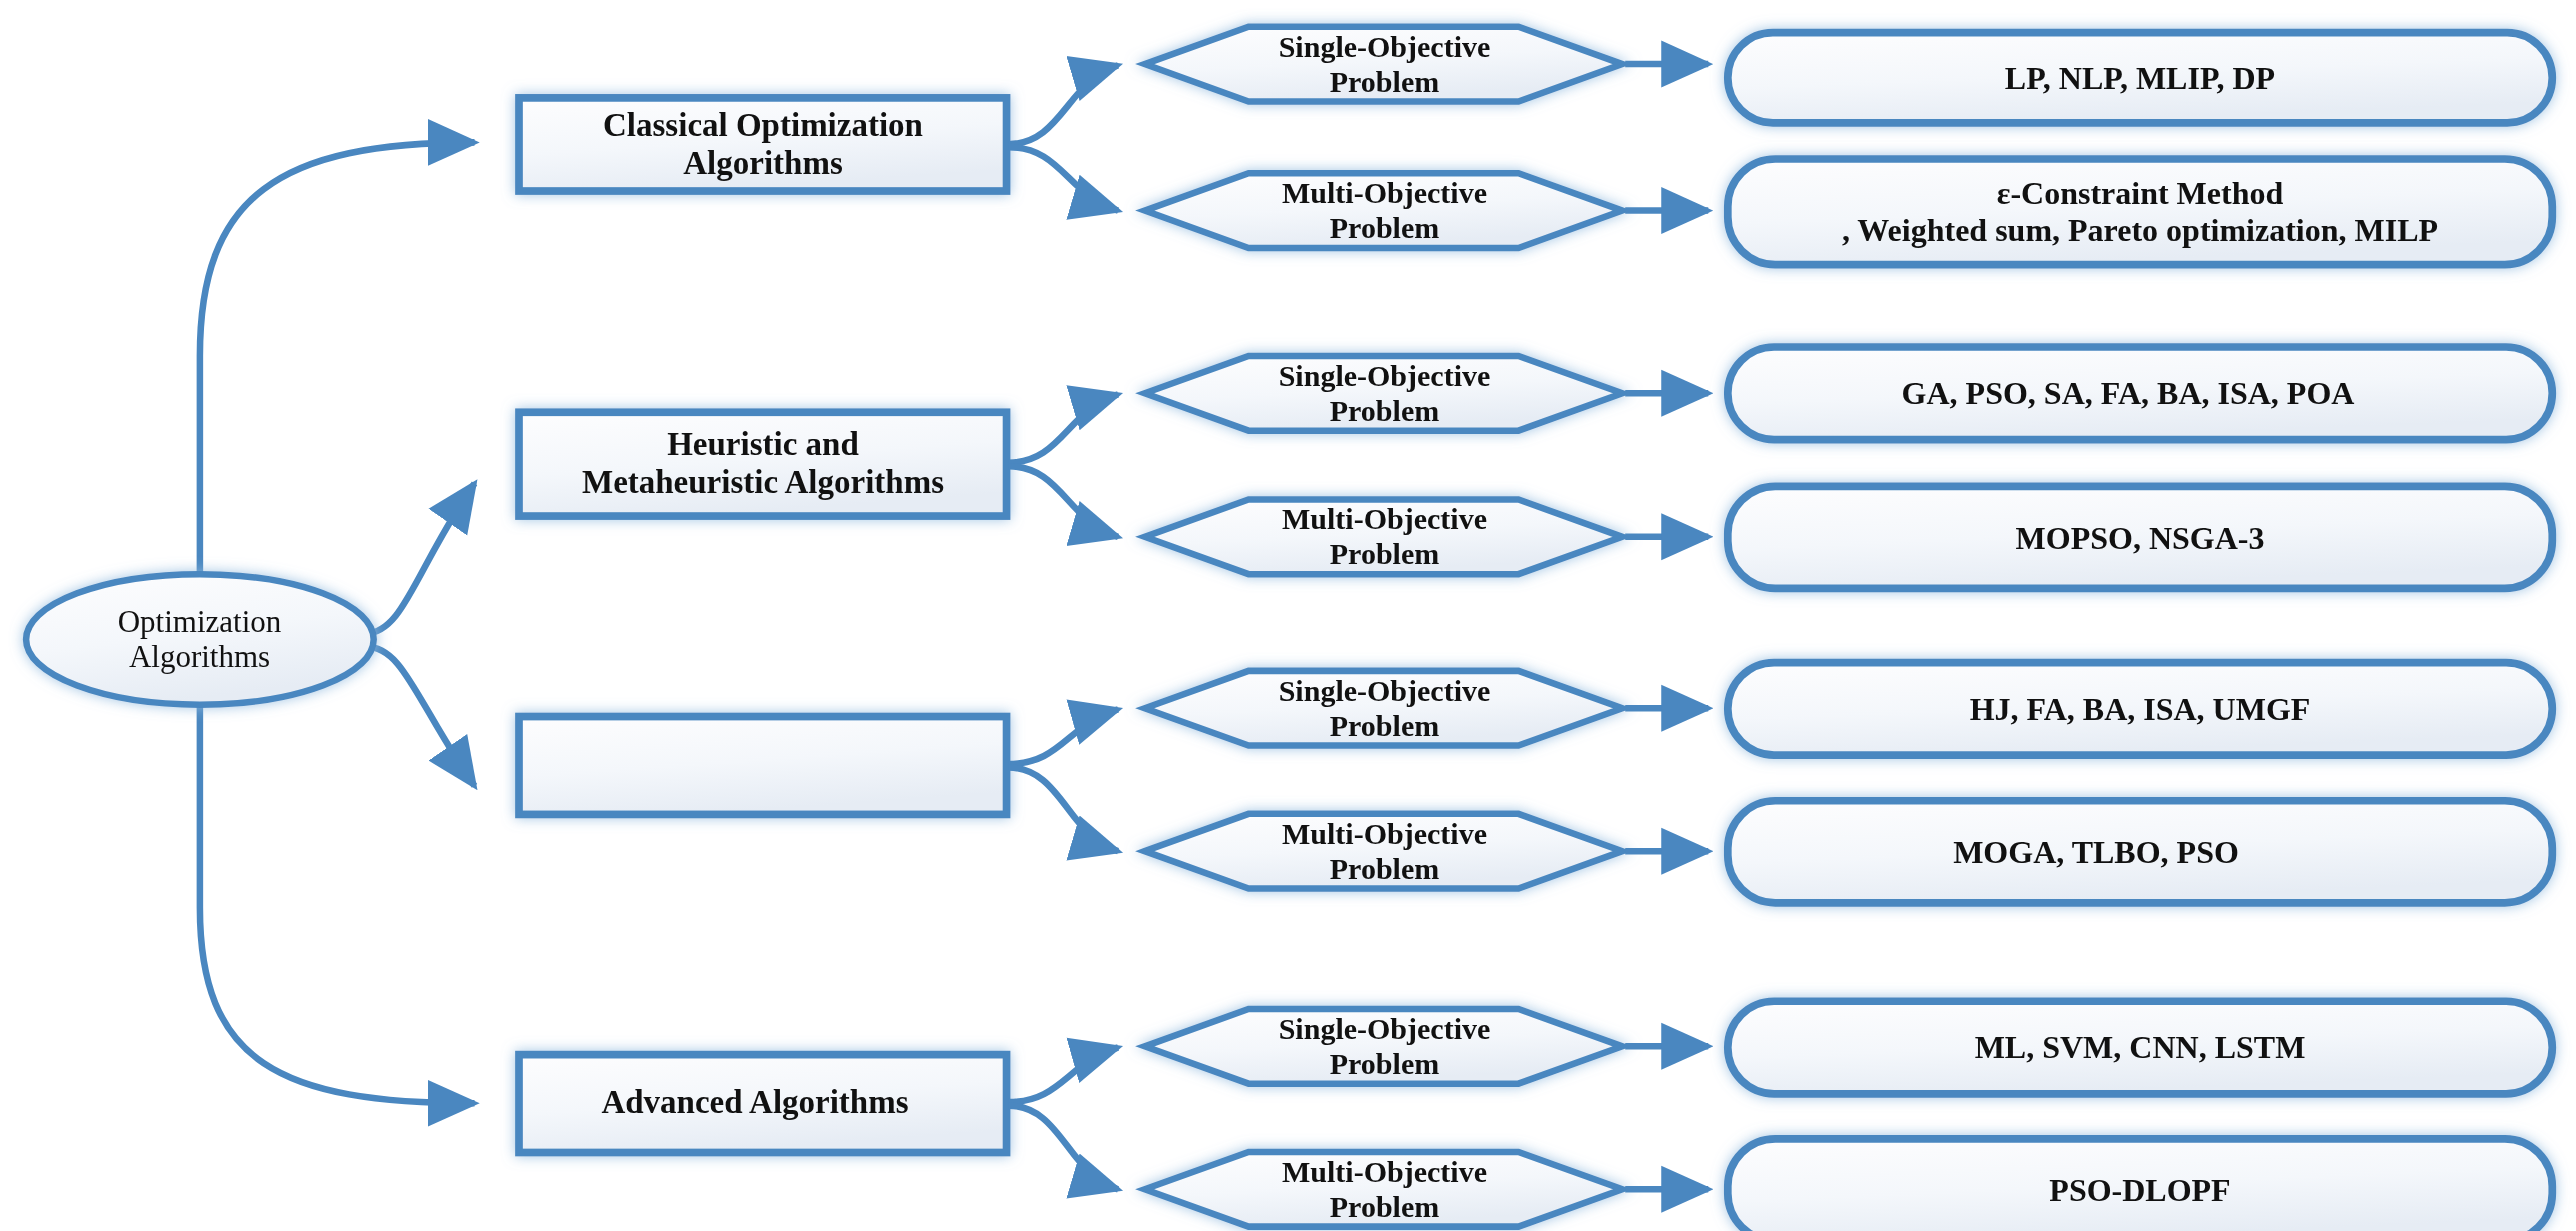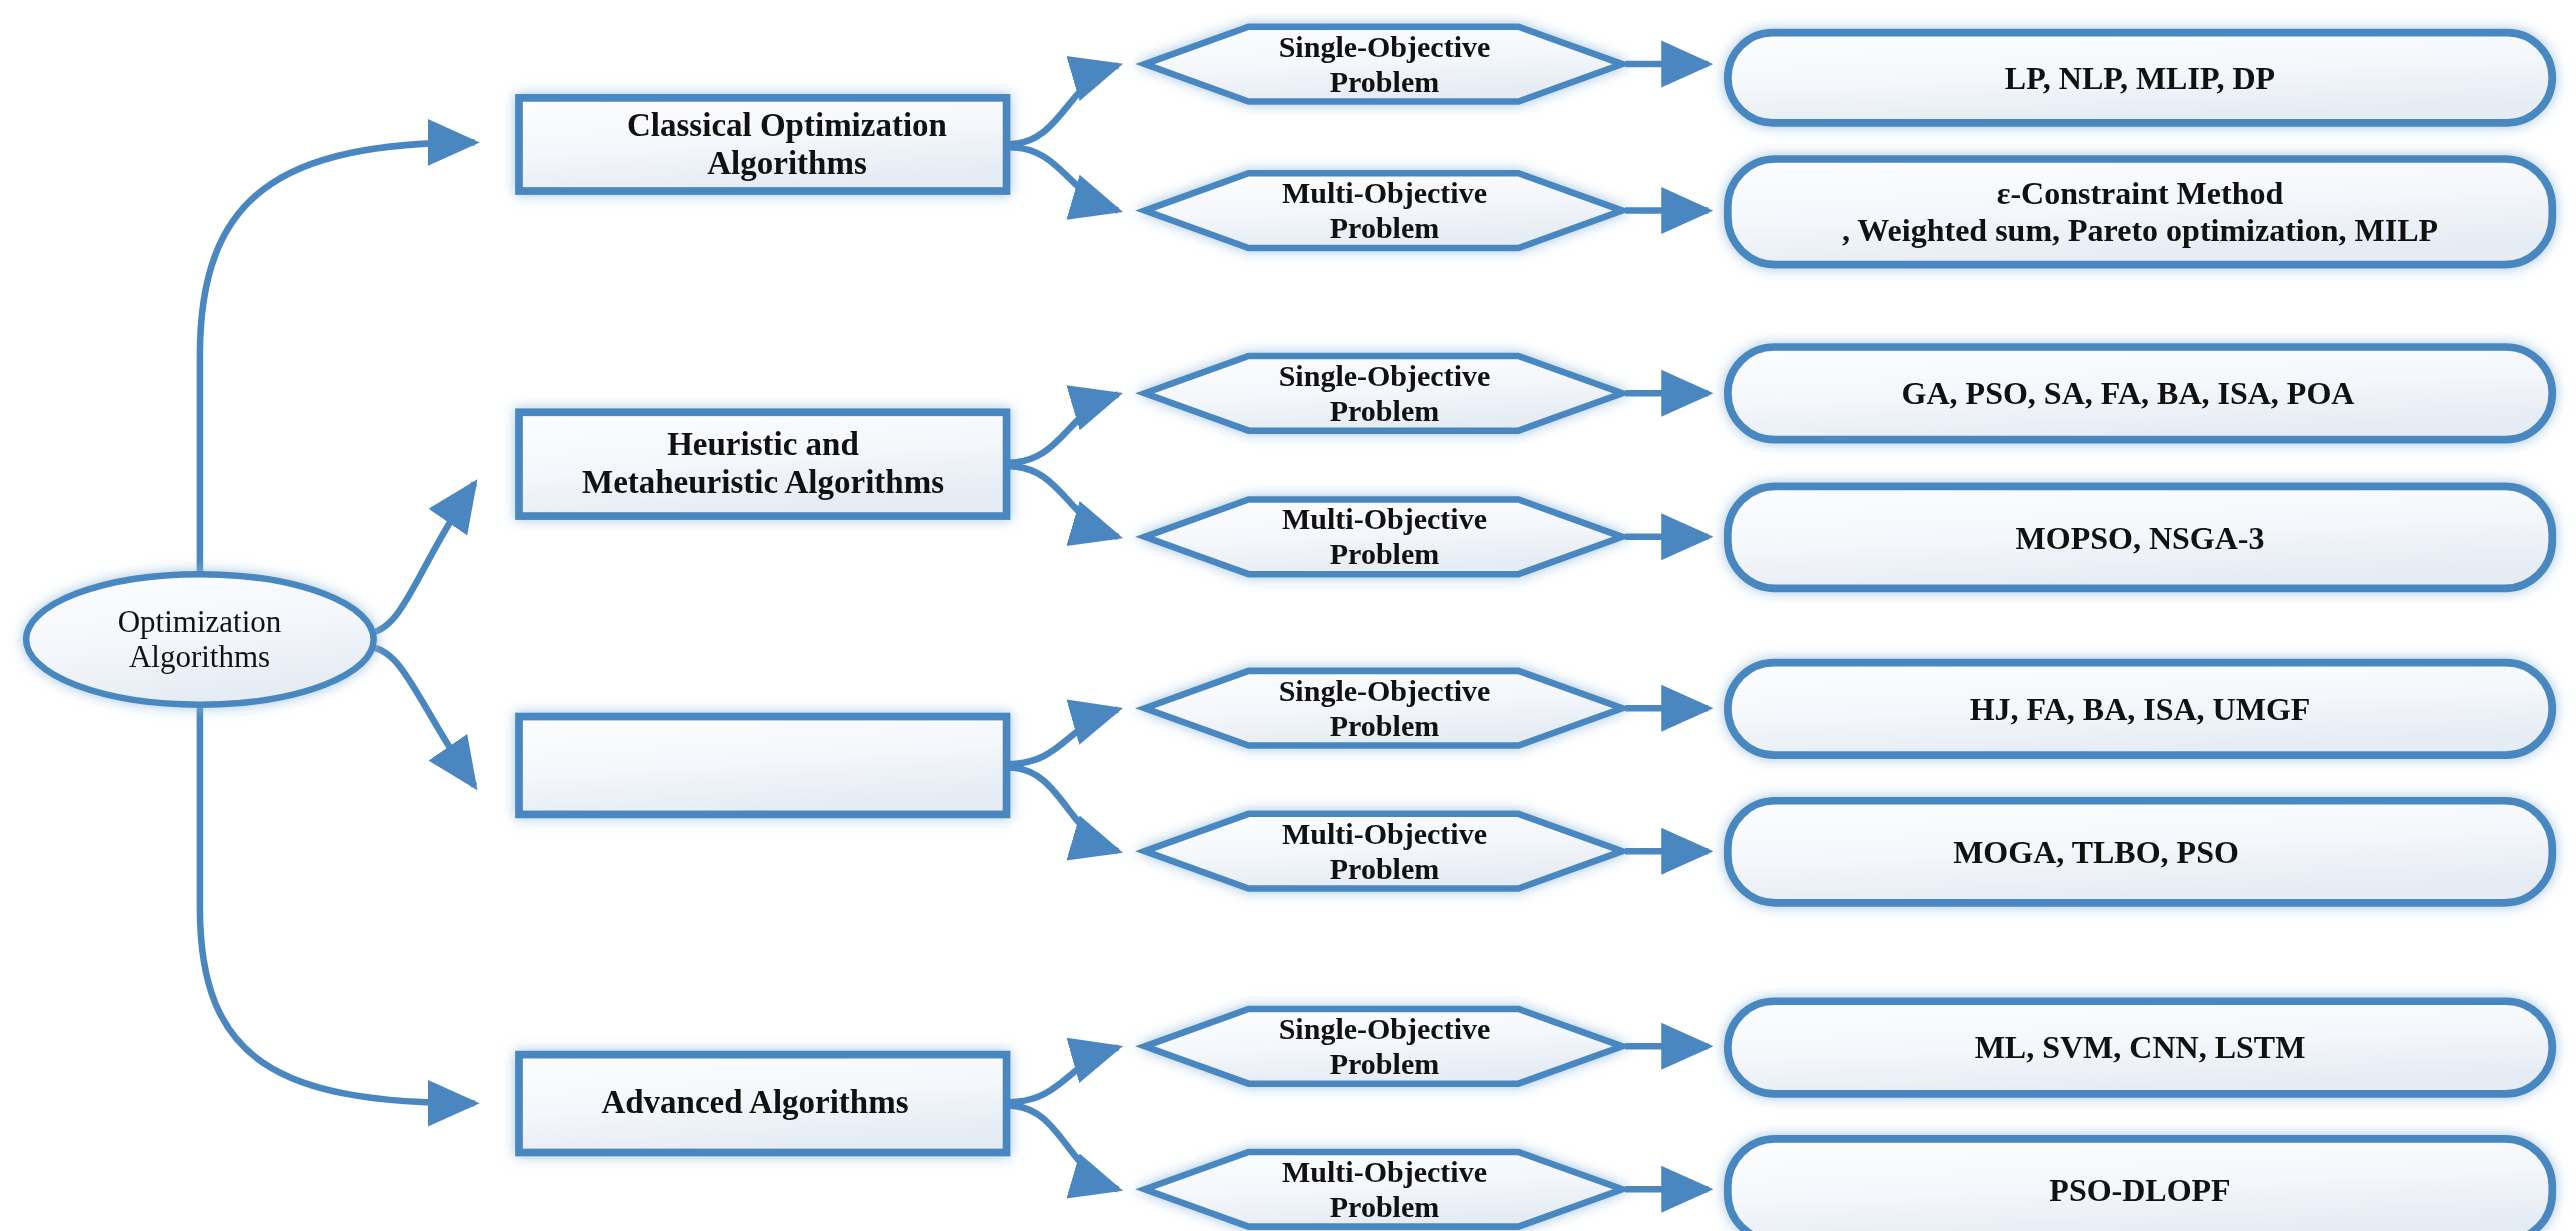--- a/index.html
+++ b/index.html
@@ -146,21 +146,21 @@
       <rect x="2913" y="1688" width="1390" height="156" rx="78" ry="78" fill="url(#nodeFill)" stroke="#4A87C0" stroke-width="13" filter="url(#glow)"></rect>
     </g>
     <g>
       <rect x="2913" y="1920" width="1390" height="172" rx="80" ry="80" fill="url(#nodeFill)" stroke="#4A87C0" stroke-width="13" filter="url(#glow)"></rect>
     </g>
   </svg>
 
   <div class="node-label lbl-root" style="left:34px;top:574px;width:331px;height:130px;">Optimization
 Algorithms</div>
 
-  <div class="node-label lbl-cat" style="left:522px;top:100px;width:482px;height:89px;padding-left:24px;">Classical Optimization
+  <div class="node-label lbl-cat" style="left:522px;top:100px;width:482px;height:89px;">Classical Optimization
 Algorithms</div>
   <div class="node-label lbl-hex" style="left:1186px;top:24px;width:397px;height:81px;">Single-Objective
 Problem</div>
   <div class="node-label lbl-hex" style="left:1186px;top:170px;width:397px;height:81px;">Multi-Objective
 Problem</div>
   <div class="node-label lbl-leaf" style="left:1738px;top:34px;width:804px;height:88px;text-align:right;">LP, NLP, MLIP, DP</div>
   <div class="node-label lbl-leaf" style="left:1738px;top:160px;width:804px;height:103px;">ε-Constraint Method
 , Weighted sum, Pareto optimization, MILP</div>
 
   <div class="node-label lbl-cat" style="left:522px;top:414px;width:482px;height:100px;">Heuristic and

